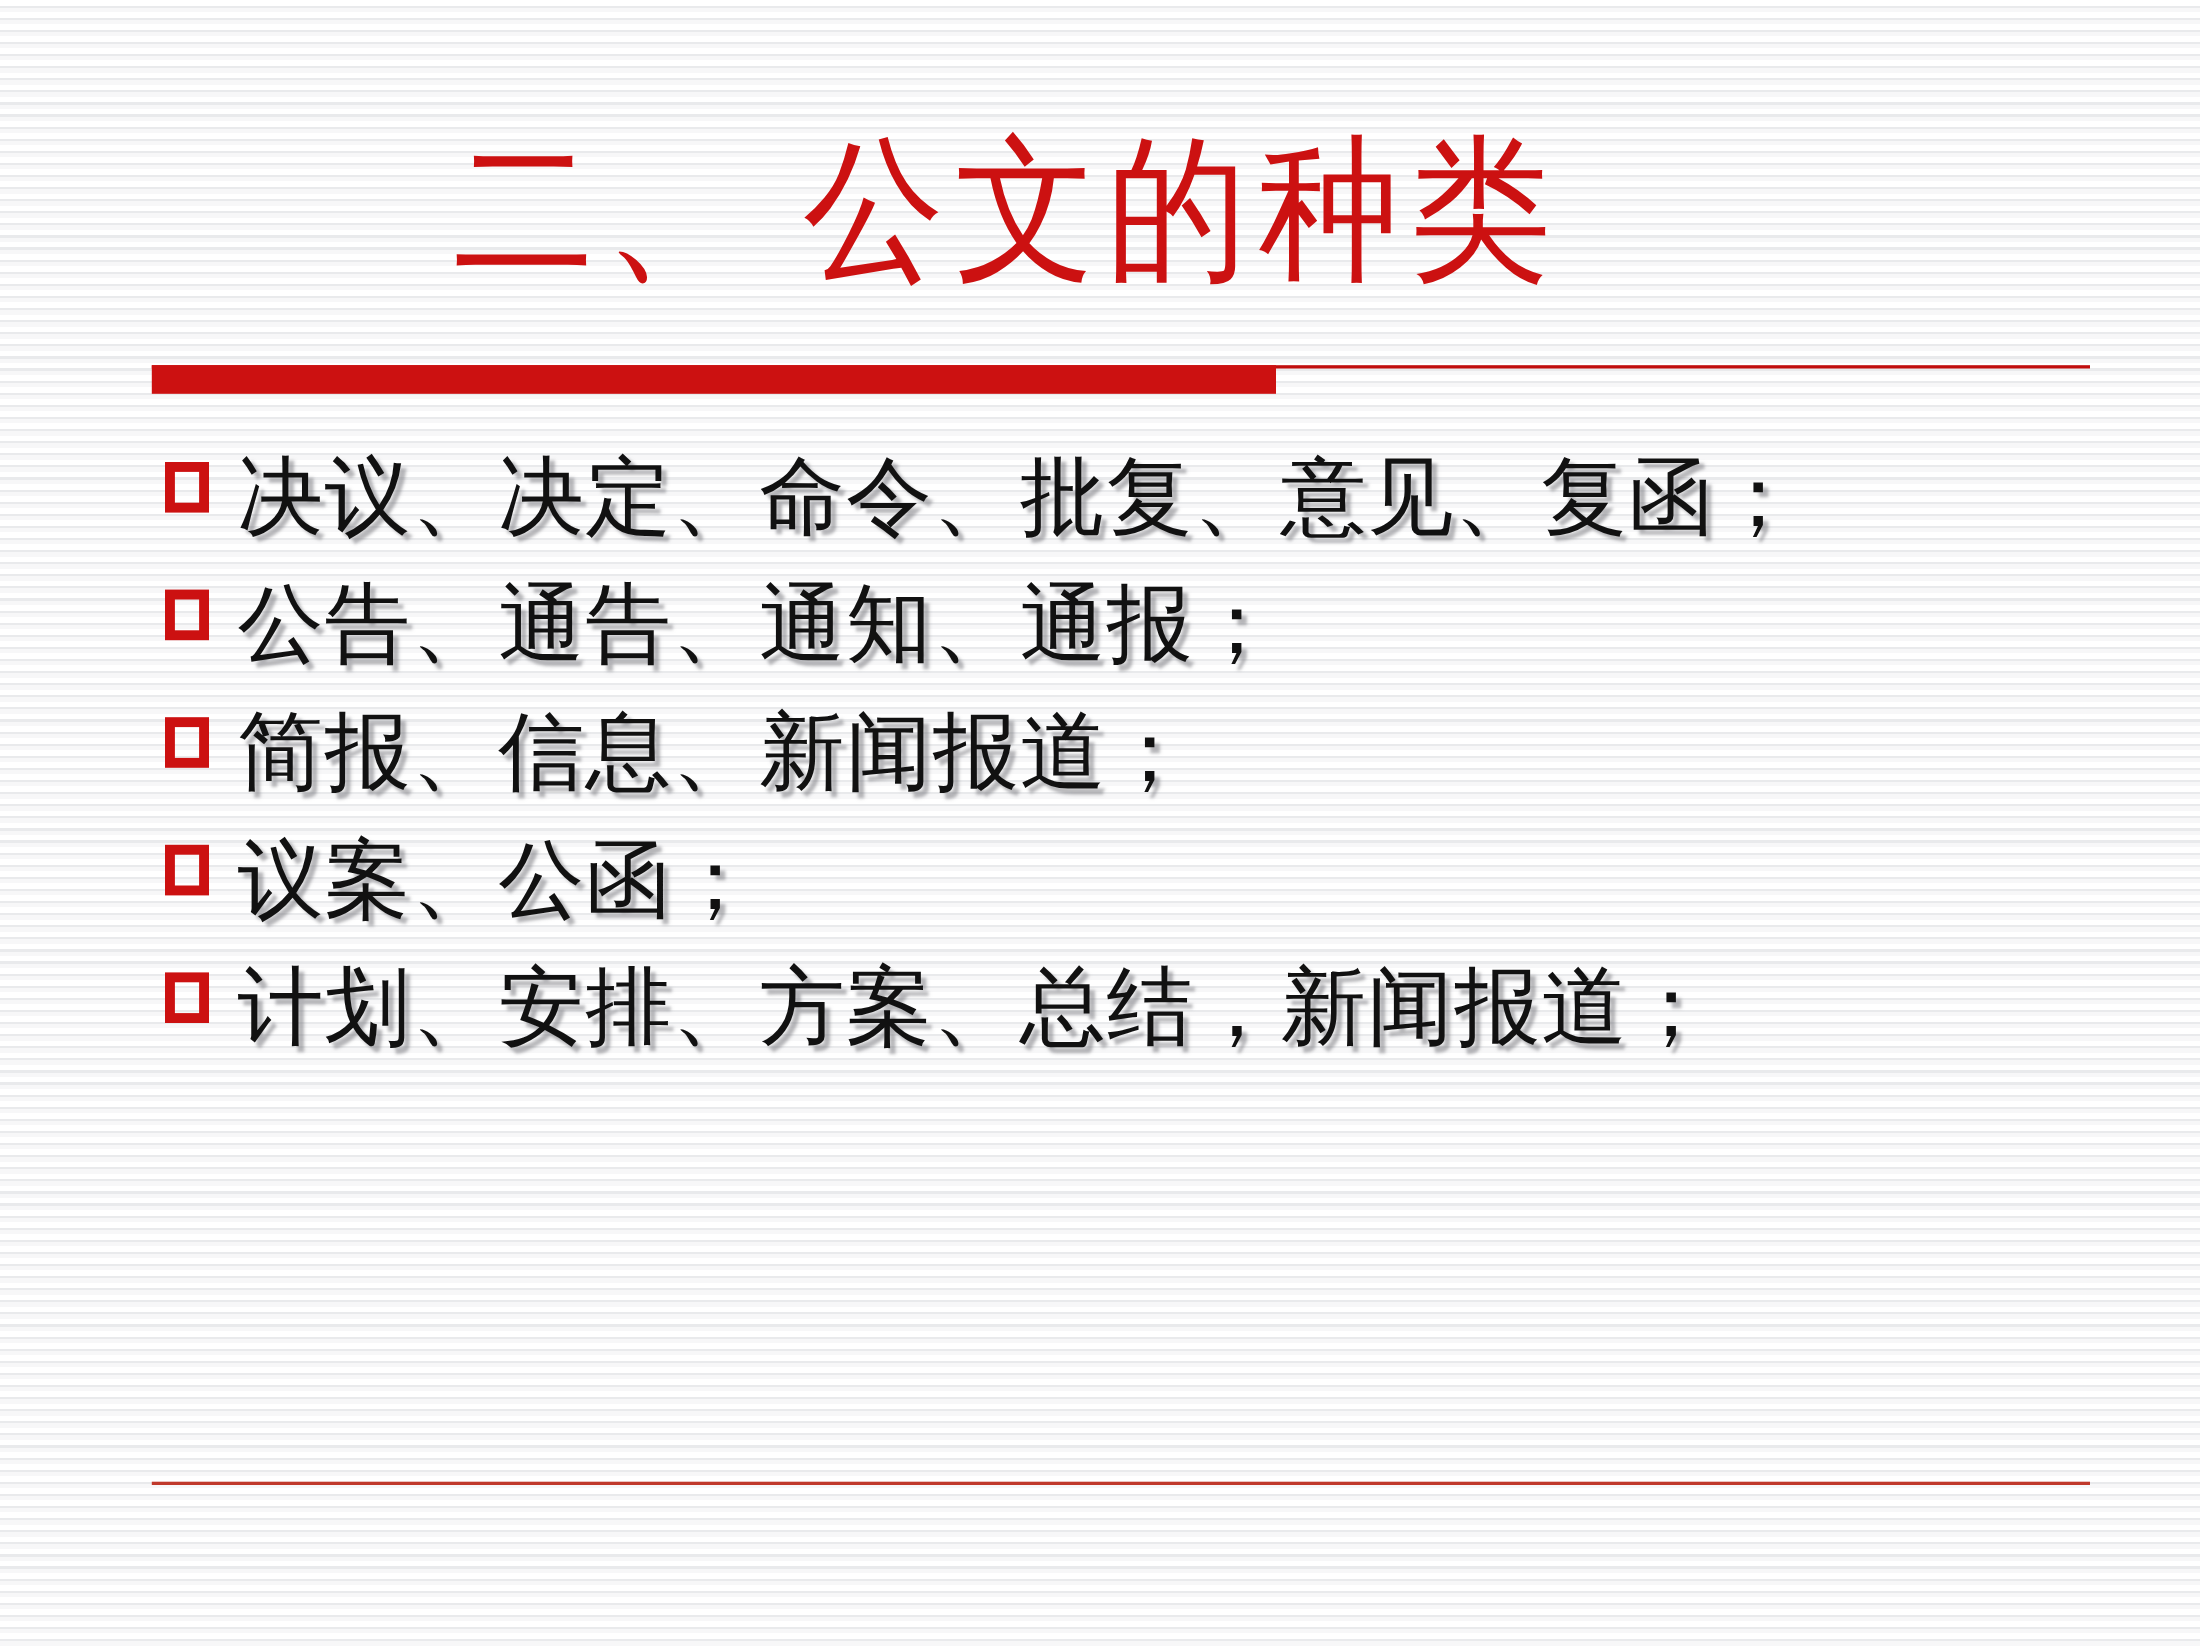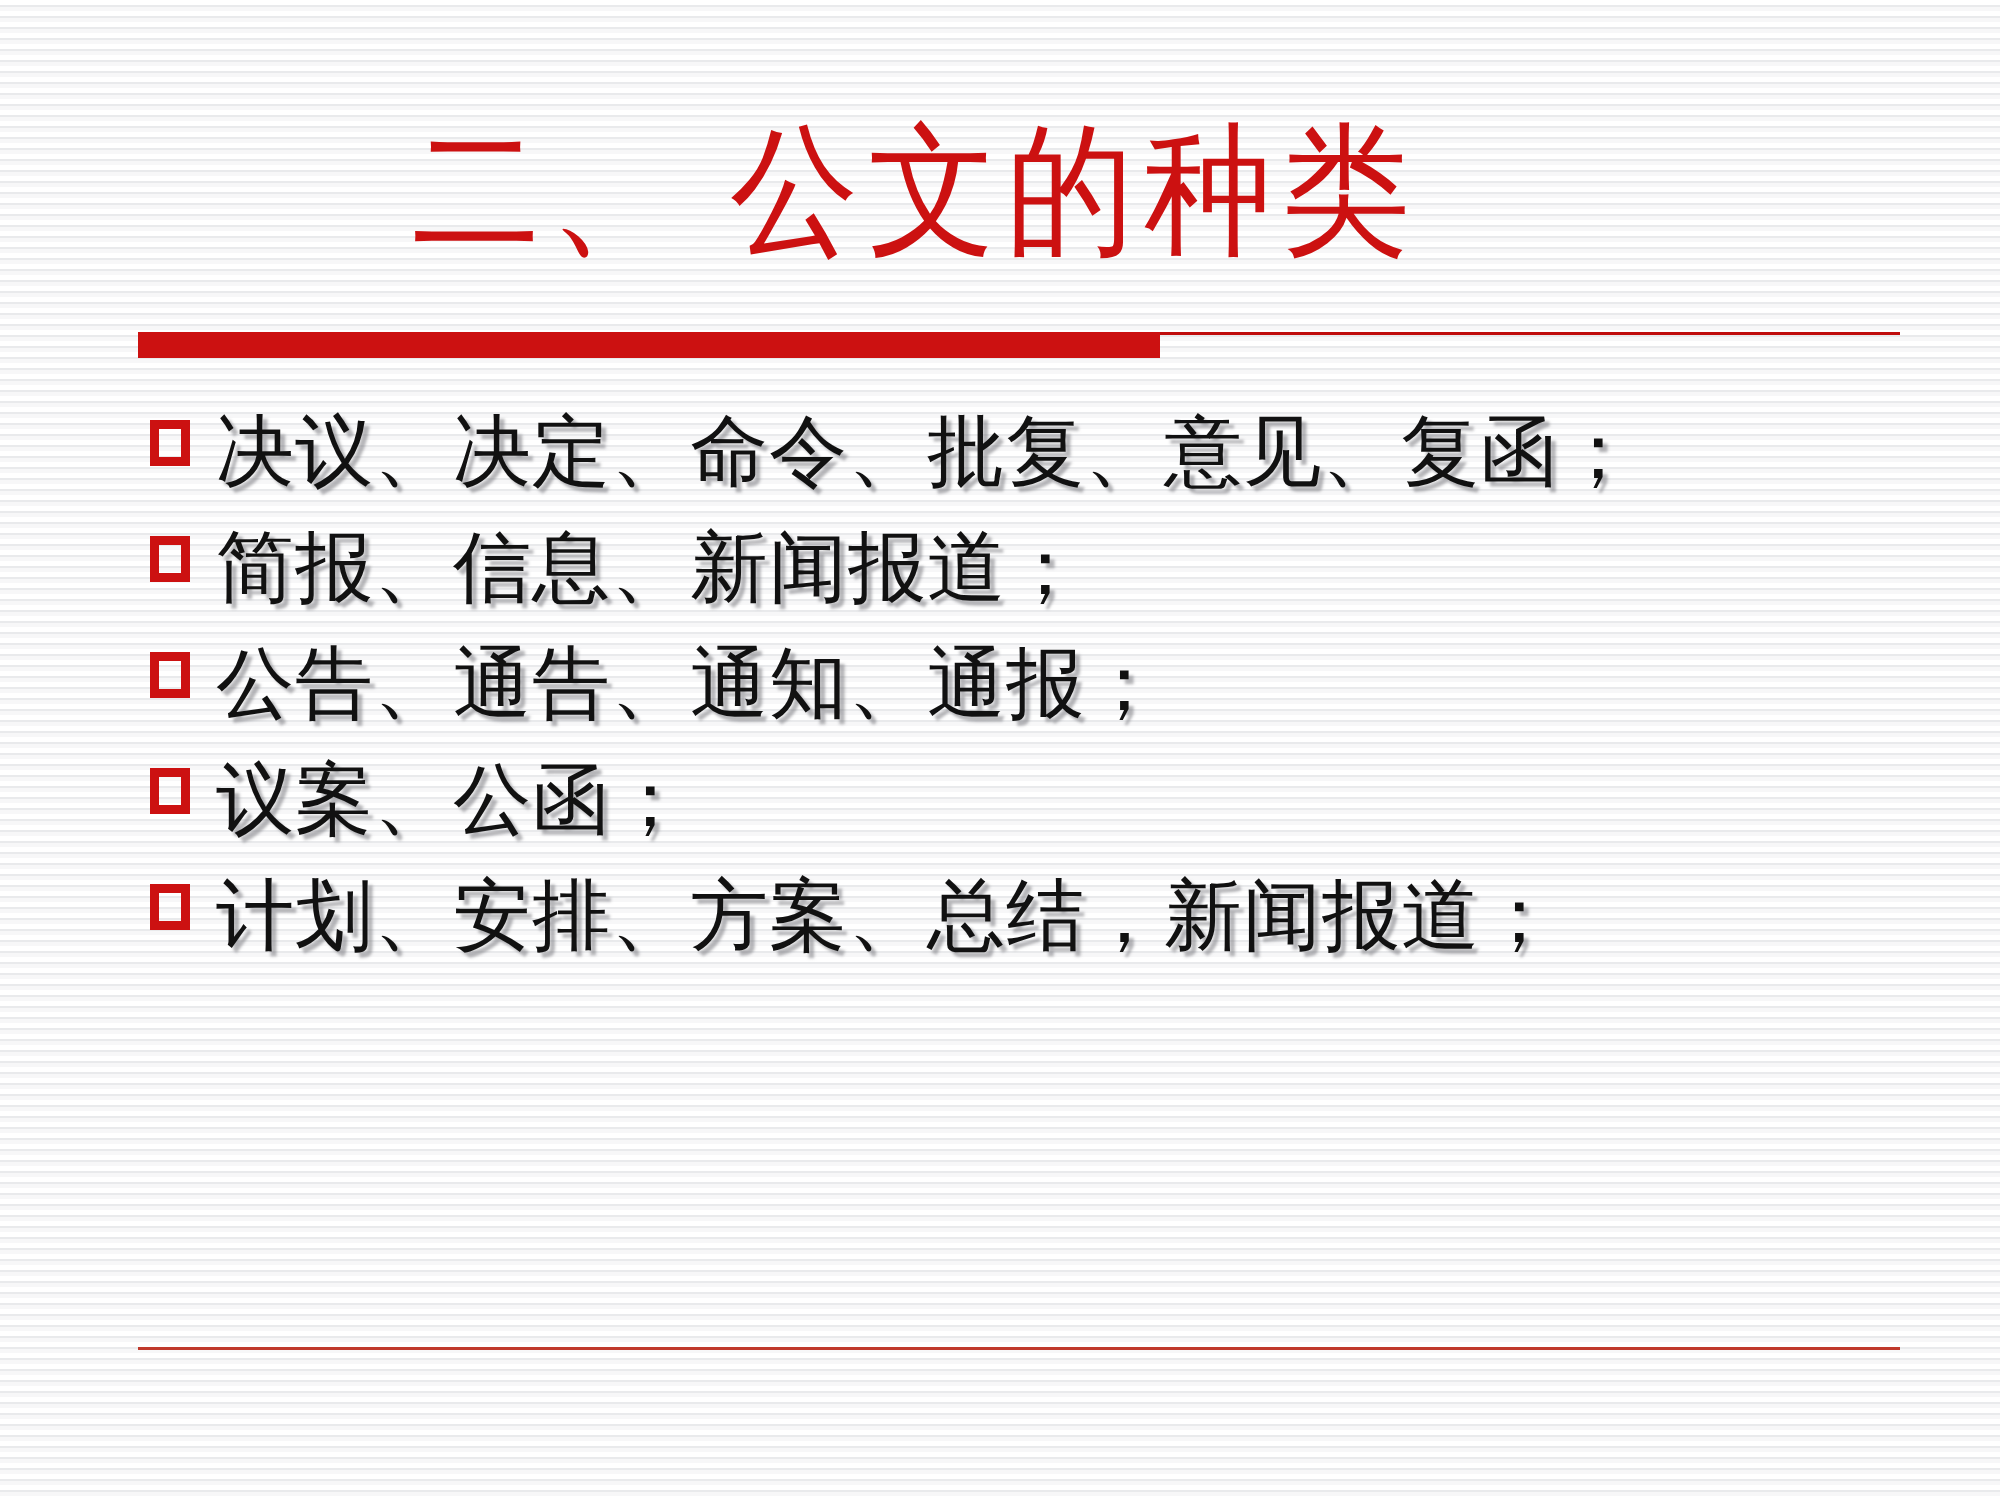--- a/index.html
+++ b/index.html
@@ -133,26 +133,26 @@
 
   <div class="list">
 
     <div class="item">
       <span class="bullet"></span>
       <span class="item-text">决议、决定、命令、批复、意见、复函；</span>
     </div>
 
     <div class="item">
       <span class="bullet"></span>
-      <span class="item-text">简报、信息、新闻报道；</span>
+      <span class="item-text">公告、通告、通知、通报；</span>
     </div>
 
     <div class="item">
       <span class="bullet"></span>
-      <span class="item-text">公告、通告、通知、通报；</span>
+      <span class="item-text">简报、信息、新闻报道；</span>
     </div>
 
     <div class="item">
       <span class="bullet"></span>
       <span class="item-text">议案、公函；</span>
     </div>
 
 
     <div class="item">
       <span class="bullet"></span>

